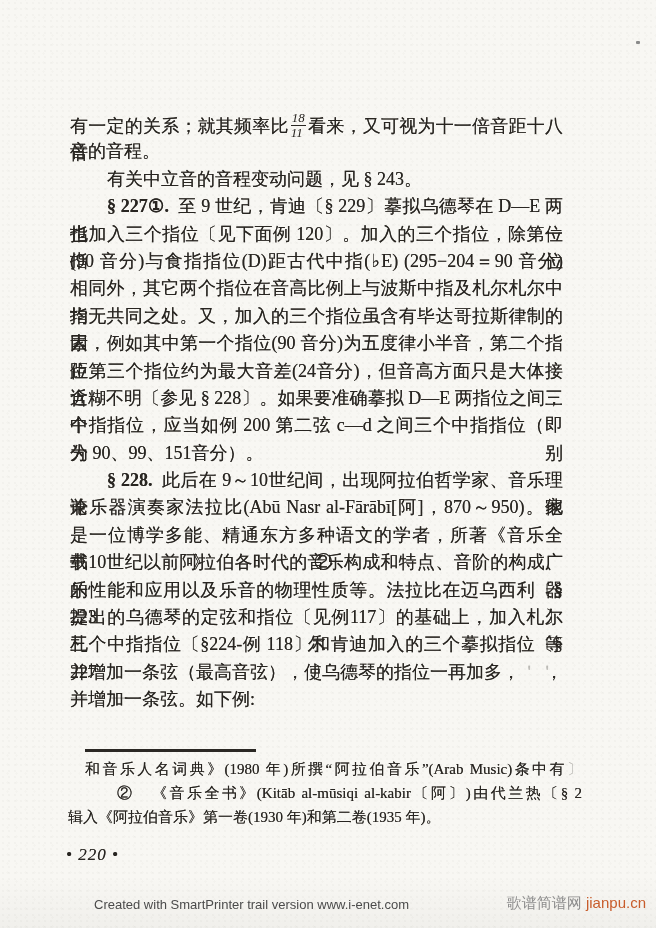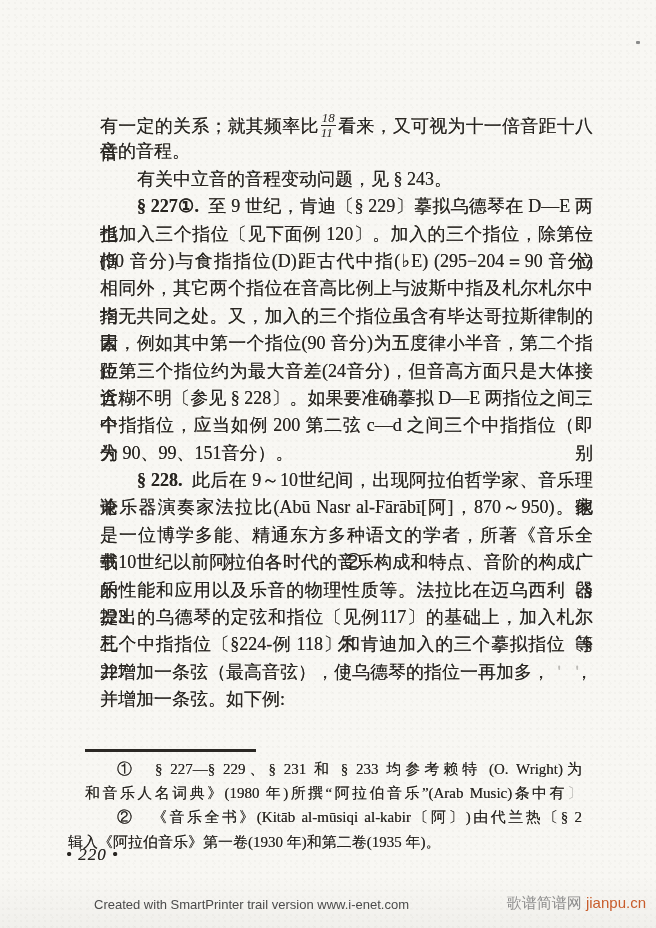--- a/index.html
+++ b/index.html
@@ -14,21 +14,21 @@
     background-image:
       radial-gradient(rgba(60,55,45,0.028) 1px, transparent 1.3px),
       radial-gradient(rgba(60,55,45,0.02) 1px, transparent 1.3px);
     background-size:6px 6px, 9px 9px;
     background-position:0 0, 3px 4px;
     color:#282521;
   }
   .bottom-edge { position:absolute; left:0; right:0; bottom:0; height:52px;
     background:linear-gradient(rgba(0,0,0,0), rgba(0,0,0,0.03)); }
 
-  .body-text { position:absolute; left:100px; top:111px; width:493px; font-size:18px; }
+  .body-text { position:absolute; left:70px; top:111px; width:493px; font-size:18px; }
   .bline { margin:0; height:27.4px; line-height:27.4px;
     text-shadow:0 0 0.6px rgba(40,37,33,0.75); }
   .just { text-align:justify; text-align-last:justify; text-justify:inter-character; }
   .indent { text-indent:37px; }
   .sec { font-weight:bold; margin-right:9px; }
 
   .frac { display:inline-block; vertical-align:-5px; text-align:center;
     font-size:13px; line-height:1.05; font-style:italic; margin:0 2px;
     text-shadow:none; }
   .frac .num { display:block; border-bottom:1px solid #282521; padding:0 1px; }
@@ -84,21 +84,20 @@
     <p class="bline just">的性能和应用以及乐音的物理性质等。法拉比在迈乌西利〔§ 223〕</p>
     <p class="bline just">提出的乌德琴的定弦和指位〔见例117〕的基础上，加入札尔札尔等</p>
     <p class="bline just">三个中指指位〔§224-例 118〕和肯迪加入的三个摹拟指位〔§ 227〕，</p>
     <p class="bline"><span>并增加一条弦（最高音弦），使乌德琴的指位一再加多，</span><span class="faded">＇＇ 一 ＇一</span></p>
     <p class="bline">并增加一条弦。如下例:</p>
   </main>
 
   <div class="fn-rule"></div>
 
   <section class="footnotes">
-    <p class="fline just fn-indent">①　§ 227—§ 229、§ 231 和 § 233 均参考赖特 (O. Wright)为</p>
     <p class="fline just"><span>和音乐人名词典》(1980 年)所撰“阿拉伯音乐”(Arab Music)条中有</span><span class="faded">〕</span></p>
     <p class="fline just fn-indent">②　《音乐全书》(Kitāb al-mūsiqi al-kabir〔阿〕)由代兰热〔§ 2</p>
     <p class="fline fn-hang">辑入《阿拉伯音乐》第一卷(1930 年)和第二卷(1935 年)。</p>
   </section>
 
   <div class="page-number">• 220 •</div>
 
   <div class="speck"></div>
 
   <footer>

